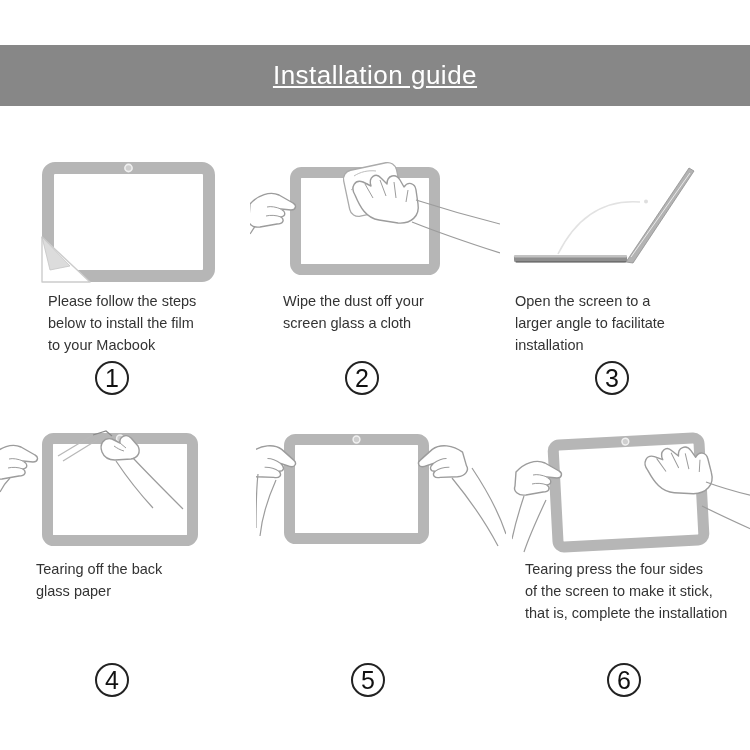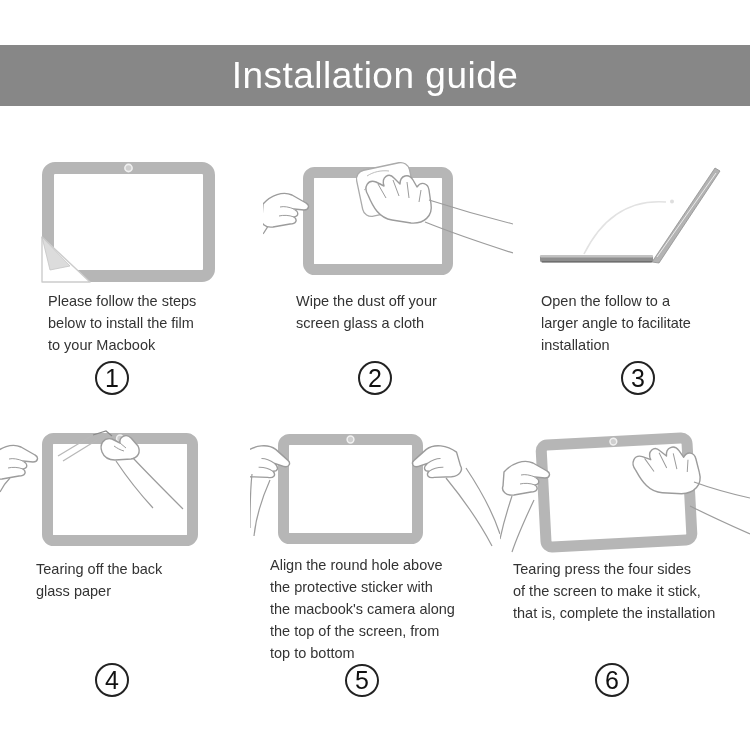--- a/index.html
+++ b/index.html
@@ -6,25 +6,25 @@
   body{
     width:750px;height:750px;background:#ffffff;overflow:hidden;
     font-family:"Liberation Sans", sans-serif;
   }
   .page{width:750px;height:750px;position:relative;}
   .banner{
     margin-top:45px;height:61px;background:#878787;
     display:flex;align-items:center;justify-content:center;
   }
   .banner-title{
-    color:#ffffff;font-size:37px;letter-spacing:.5px;font-weight:400;
+    color:#ffffff;font-size:26px;letter-spacing:.5px;font-weight:400;text-decoration:underline;
   }
   .row{display:flex;width:750px;}
-  .row1{height:300px;gap:13px;}
-  .row2{height:344px;}
+  .row1{height:300px;}
+  .row2{height:344px;gap:6px;}
   .cell{width:250px;display:flex;flex-direction:column;}
   .illo{width:250px;overflow:hidden;}
   .row1 .illo{height:182px;}
   .row2 .illo{height:150px;}
   .illo svg{display:block;}
   .caption{
     font-size:14.5px;line-height:22px;color:#333;
     white-space:pre-line;padding-top:2px;
   }
   .cap1{padding-left:48px;}
@@ -129,21 +129,21 @@
           </g>
           <g>
             <polygon points="126,156 189,62 194,65 133,157" fill="#b3b3b3" stroke="#8f8f8f" stroke-width="0.8"></polygon>
             <line x1="131" y1="151" x2="190" y2="67" stroke="#e9e9e9" stroke-width="1"></line>
             <rect x="14" y="149" width="113" height="7.5" rx="2.5" fill="#8f8f8f"></rect>
             <rect x="14" y="149" width="113" height="2.4" rx="1.2" fill="#c2c2c2"></rect>
             <rect x="16" y="155" width="110" height="1.4" fill="#6f6f6f"></rect>
           </g>
         </svg>
       </div>
-      <div class="caption cap3">Open the follow to a
+      <div class="caption cap3">Open the screen to a
 larger angle to facilitate
 installation</div>
       <div class="num">
           <span>3</span>
         </div>
     </div>
 
   </div>
 
   <div class="row row2">
@@ -186,25 +186,20 @@
           <g>
             <use href="#hand-grip" transform="translate(-4,34) rotate(12)"></use>
             <path d="M2,68 C0,86 0,104 0,122 M20,74 C12,92 6,110 4,130" fill="none" stroke="#9c9c9c" stroke-width="1.2"></path>
           </g>
           <g>
             <use href="#hand-grip" transform="translate(206,34) scale(-1,1) rotate(12)"></use>
             <path d="M196,72 C214,94 230,117 242,140 M216,62 C232,86 244,110 250,128" fill="none" stroke="#9c9c9c" stroke-width="1.2"></path>
           </g>
         </svg>
       </div>
-      <div class="caption cap5">Align the round hole above
-the protective sticker with
-the macbook's camera along
-the top of the screen, from
-top to bottom</div>
       <div class="num">
           <span>5</span>
         </div>
     </div>
 
     <div class="cell">
       <div class="illo">
         <svg width="250" height="150" viewBox="0 0 250 150">
           <g transform="rotate(-3 116 86)">
             <rect x="43.5" y="35.5" width="146" height="102" rx="6" fill="#fff" stroke="#b6b6b6" stroke-width="11"></rect>

